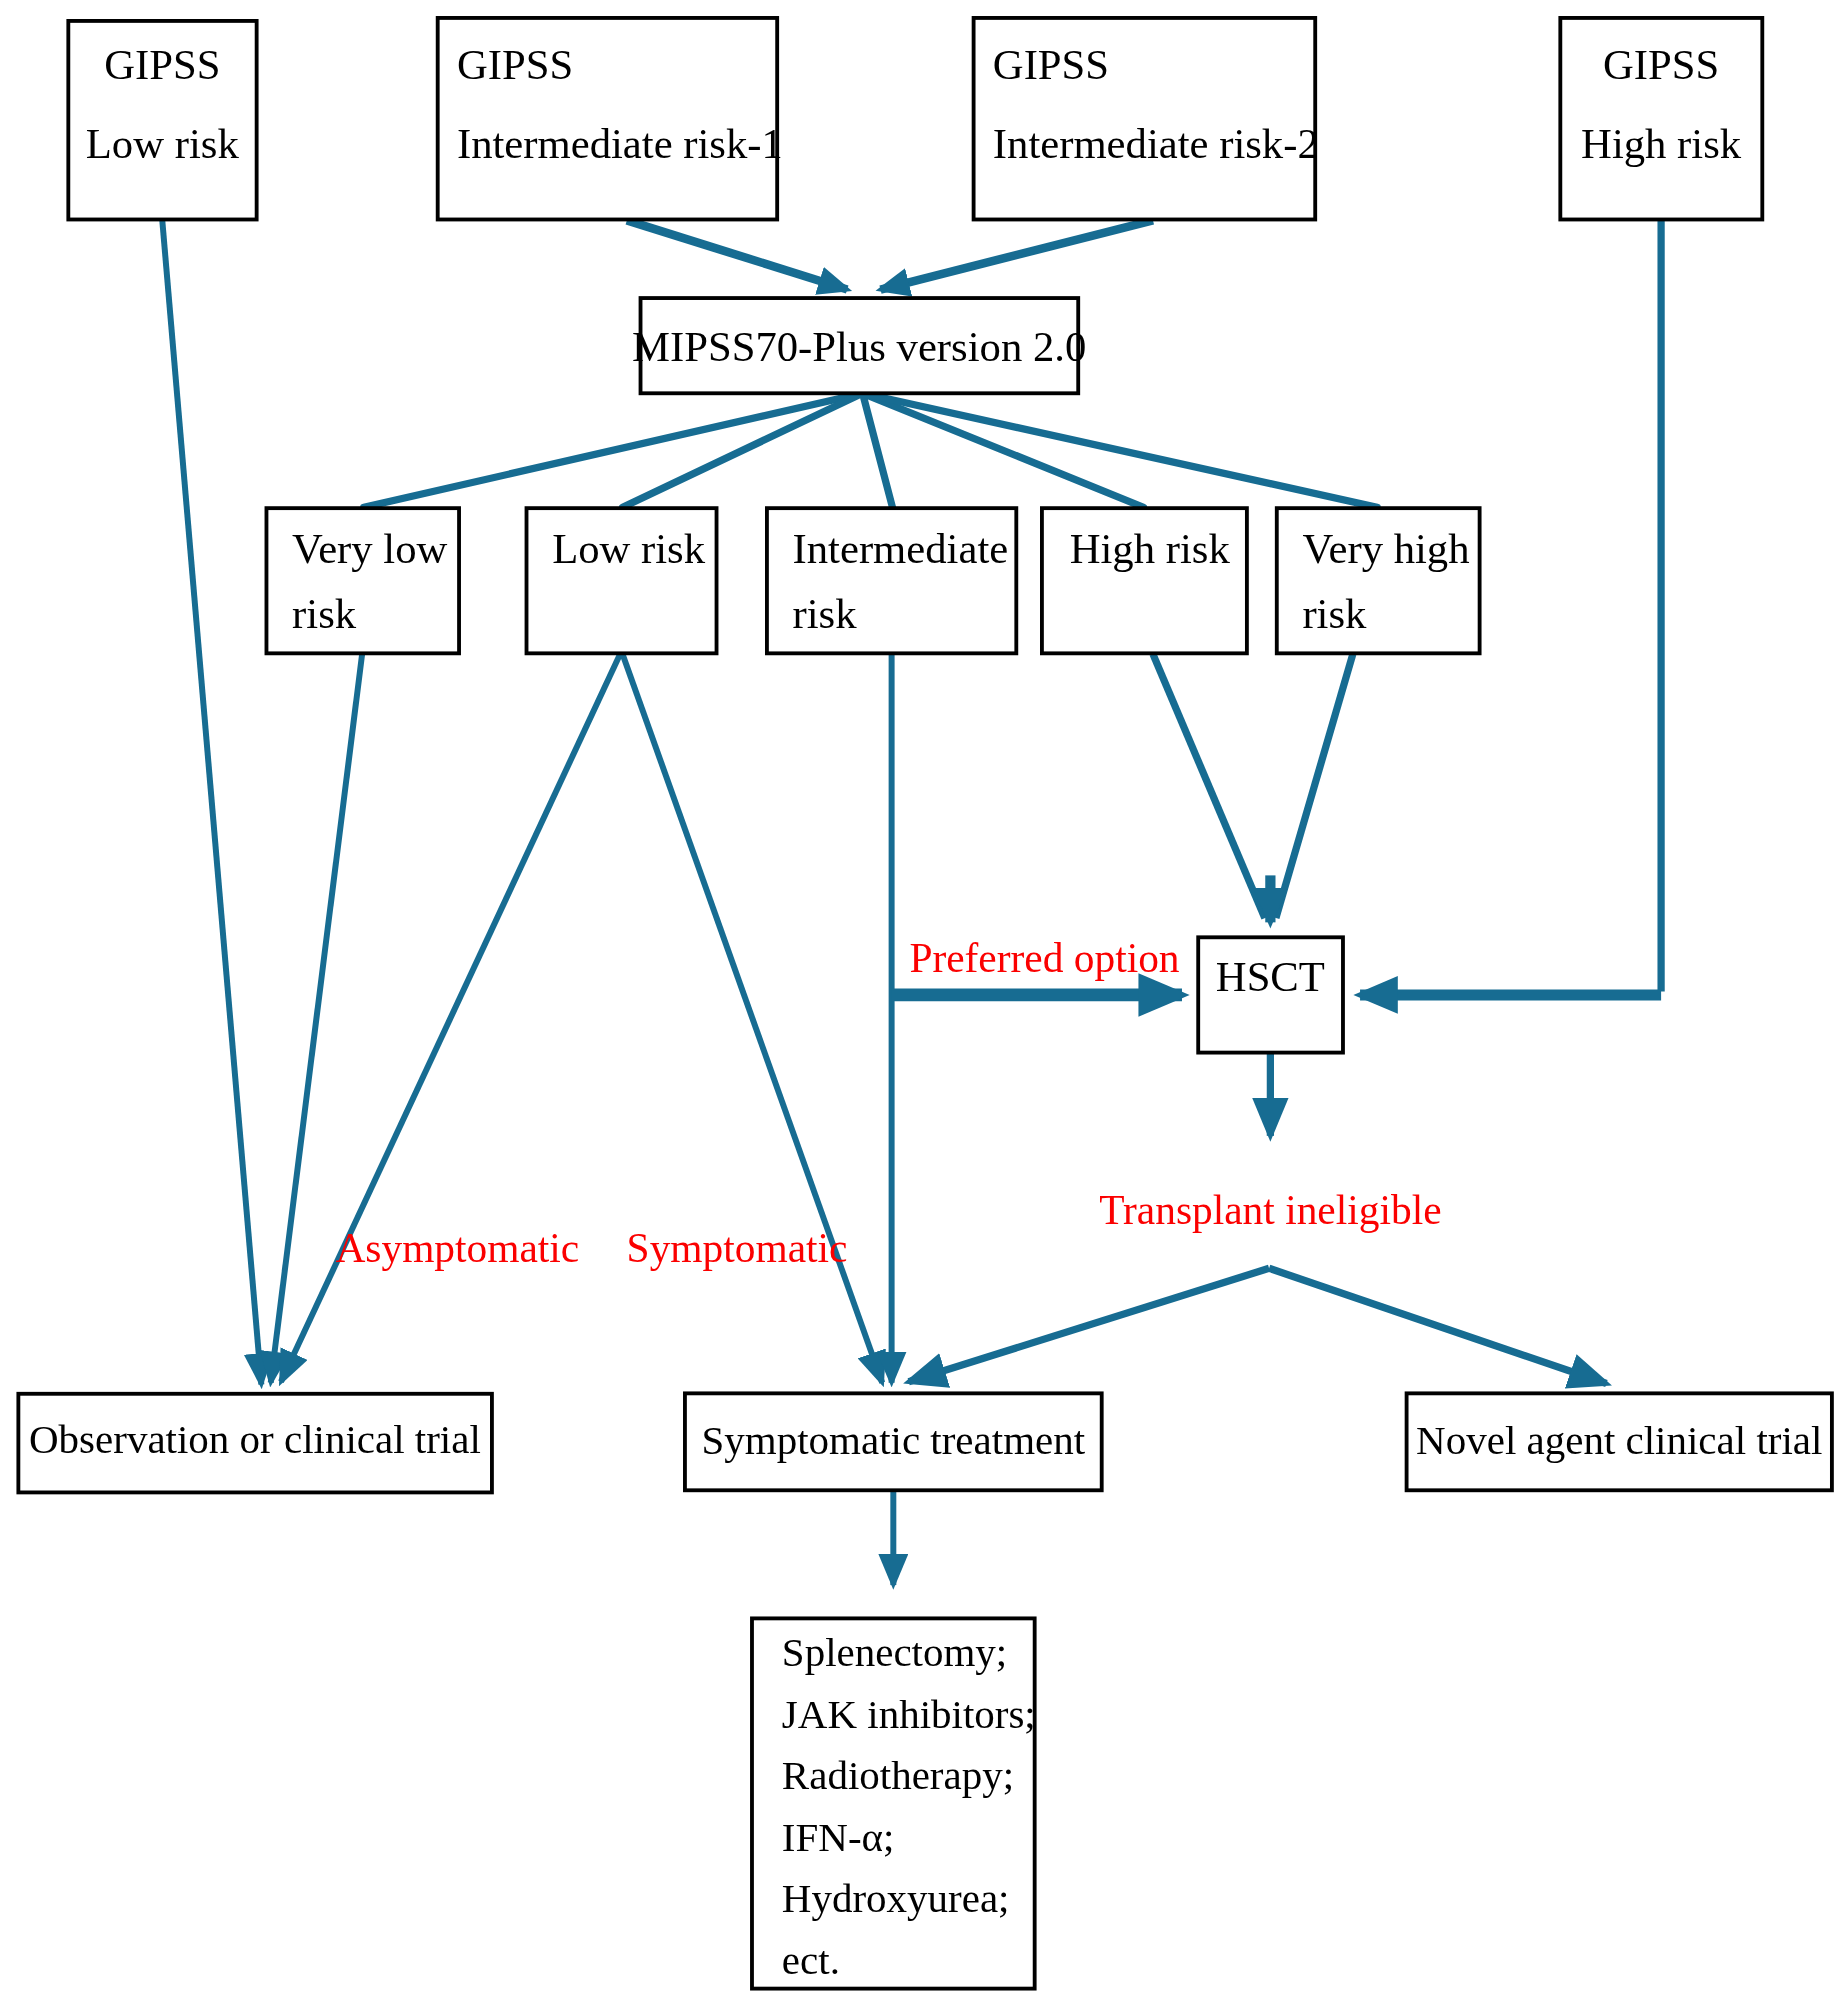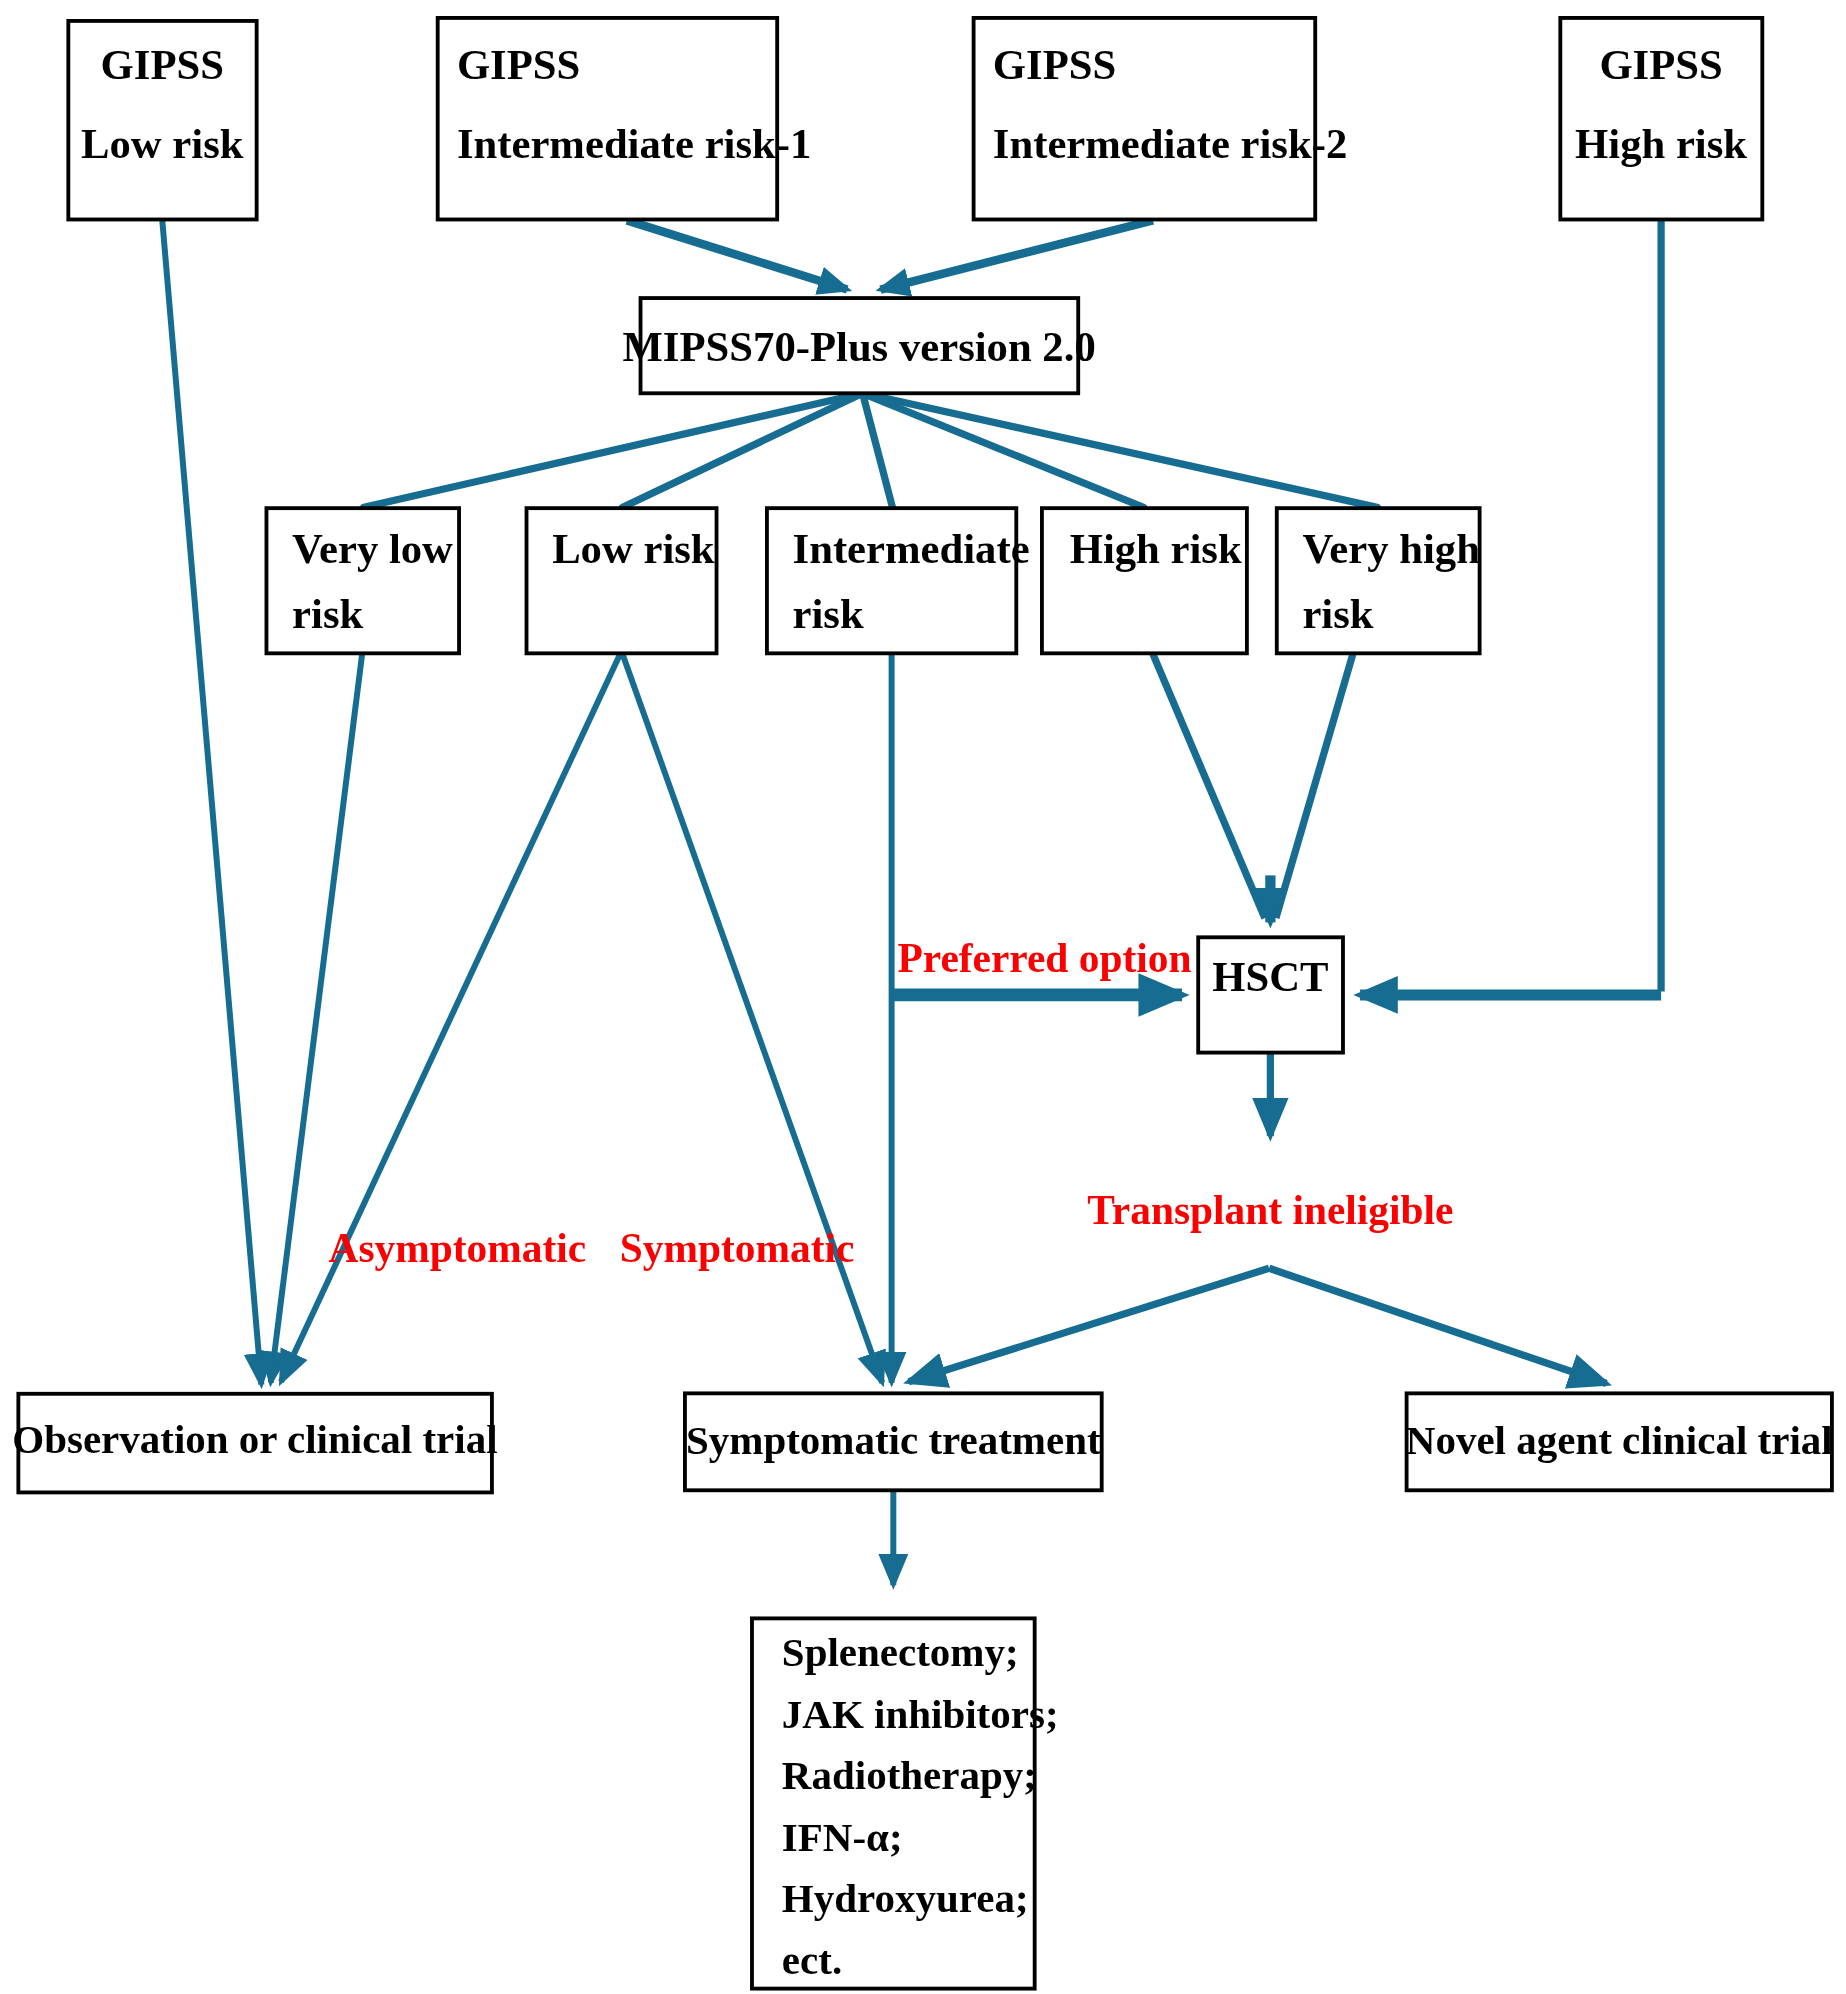--- a/index.html
+++ b/index.html
@@ -1,16 +1,16 @@
 <!DOCTYPE html>
 <html style="font-size:6.8px"><head>
 <meta charset="utf-8">
 <style>
   html,body{margin:0;padding:0;background:#ffffff;}
-  .stage{width:100%;font-weight:bold;}
+  .stage{width:100%;}
   svg{display:block;width:100%;height:auto;background:#ffffff;}
   .node-box{fill:#ffffff;stroke:#000000;stroke-width:9;}
   .node-text{font-family:"Liberation Serif","DejaVu Serif",serif;font-size:100px;fill:#000000;}
   .node-text.small{font-size:96px;}
   .edge{stroke:#176C92;fill:none;}
   .edge-label{font-family:"Liberation Serif","DejaVu Serif",serif;font-size:97px;fill:#FB0000;}
 </style>
 </head>
 <body>
 

